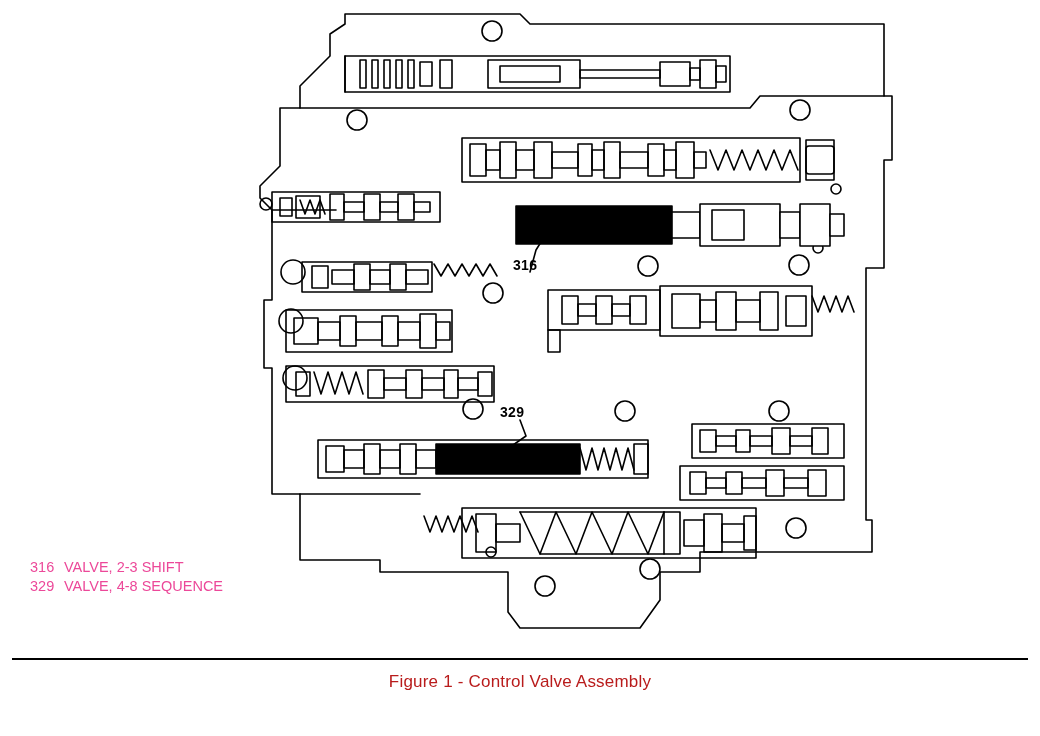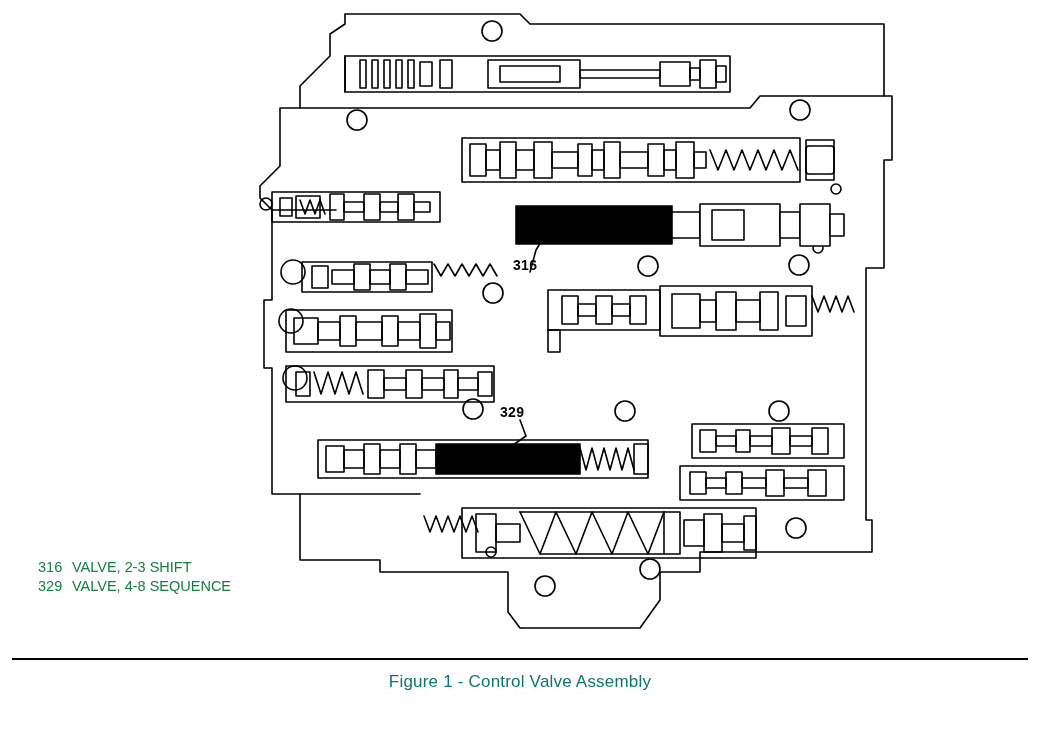--- a/index.html
+++ b/index.html
@@ -39,23 +39,22 @@
   #callout-316 { left: 513px; top: 257px; }
   #callout-329 { left: 500px; top: 404px; }
 
   #legend {
     position: absolute;
     left: 30px;
     top: 558px;
     font-family: "Liberation Sans", sans-serif;
     font-size: 14.5px;
     line-height: 19px;
-    color: #15803d;
+    color: #ec4899;
     white-space: nowrap;
-    margin-left: 8px;
   }
   .legend-row { display: block; }
   .legend-num {
     display: inline-block;
     width: 34px;
   }
   .legend-text { display: inline; }
 
   #figure-rule {
     position: absolute;
@@ -67,21 +66,21 @@
   }
   #figure-caption {
     position: absolute;
     left: 0;
     top: 672px;
     width: 1040px;
     text-align: center;
     font-family: "Liberation Sans", sans-serif;
     font-size: 17px;
     letter-spacing: 0.2px;
-    color: #0f766e;
+    color: #b91c1c;
   }
 </style>
 </head>
 <body>
 
 <div id="figure-root">
 
   <svg id="diagram-svg" viewBox="0 0 1040 736">
     <g fill="none" stroke="#000" stroke-width="1.6" stroke-linejoin="round" stroke-linecap="round">
 

